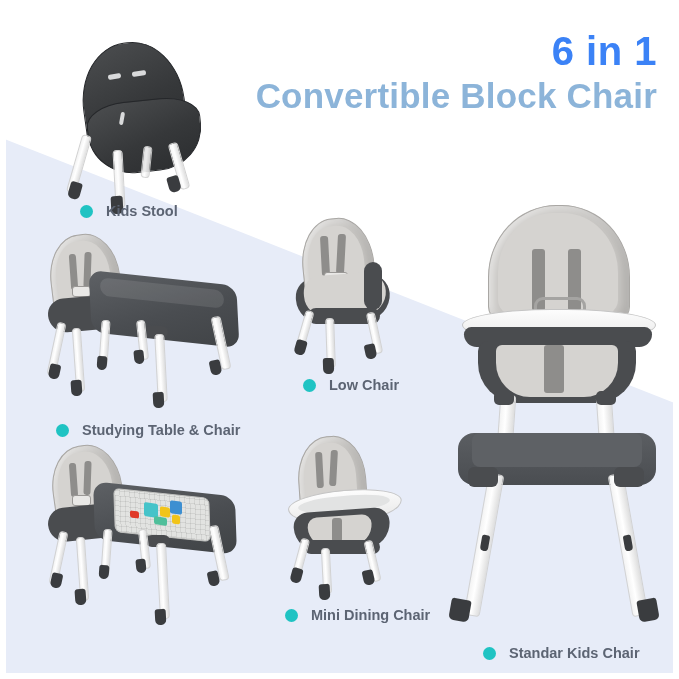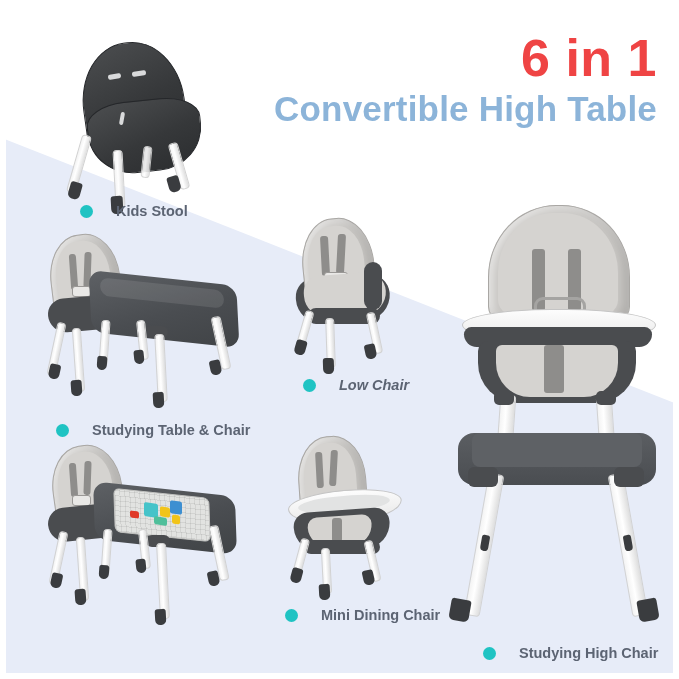--- a/index.html
+++ b/index.html
@@ -56,41 +56,41 @@
   
   .title-wrap {
     position: absolute;
     right: 22px;
     top: 30px;
     text-align: right;
     line-height: 1.08;
     z-index: 40;
   }
   .title-line1 {
-    font-size: 52px;
+    font-size: 40px;
     font-weight: bold;
-    color: #ef4444;
+    color: #3b82f6;
     letter-spacing: 0.5px;
     display: block;
   }
   .title-line2 {
     font-size: 35px;
     font-weight: bold;
     color: #8cb4d9;
     letter-spacing: 0.2px;
     display: block;
     margin-top: 4px;
   }
 
   
   .caption {
     position: absolute;
     display: flex;
     align-items: center;
-    gap: 23px;
+    gap: 13px;
     z-index: 45;
     white-space: nowrap;
   }
   .bullet {
     width: 13px;
     height: 13px;
     border-radius: 50%;
     background: #1fc3c3;
     flex: none;
   }
@@ -188,21 +188,21 @@
 <body>
 
 <div id="stage">
 
   <div class="bg-panel"></div>
   <div class="diag-band"></div>
   <div class="white-tr"></div>
 
   <div class="title-wrap">
     <span class="title-line1">6 in 1</span>
-    <span class="title-line2">Convertible High Table</span>
+    <span class="title-line2">Convertible Block Chair</span>
   </div>
 
   <div class="product" style="left:62px; top:38px; width:160px; height:165px;">
     <div class="stool-body" style="left:20px; top:4px; width:100px; height:110px; transform:rotate(-8deg);"></div>
     <div class="stool-body" style="left:26px; top:62px; width:112px; height:70px; border-radius:34% 34% 40% 40% / 30% 30% 60% 60%; transform:rotate(-6deg);"></div>
     <div class="slot" style="left:46px; top:36px; width:13px; height:5px; transform:rotate(-10deg);"></div>
     <div class="slot" style="left:70px; top:33px; width:14px; height:5px; transform:rotate(-8deg);"></div>
     <div class="slot" style="left:58px; top:74px; width:4px; height:13px; transform:rotate(10deg);"></div>
 
     <div class="leg" style="left:12px; top:96px; width:8px; height:58px; transform:rotate(16deg);"></div>
@@ -268,21 +268,21 @@
     <div class="frame-dark" style="left:20px; top:90px; width:72px; height:16px; border-radius:10px;"></div>
 
     <div class="leg" style="left:12px; top:92px; width:7px; height:40px; transform:rotate(16deg);"></div>
     <div class="foot" style="left:7px; top:122px; width:11px; height:15px; transform:rotate(16deg);"></div>
     <div class="leg" style="left:38px; top:100px; width:7px; height:48px; transform:rotate(-2deg);"></div>
     <div class="foot" style="left:35px; top:140px; width:11px; height:16px; transform:rotate(-2deg);"></div>
     <div class="leg" style="left:82px; top:94px; width:7px; height:40px; transform:rotate(-12deg);"></div>
     <div class="foot" style="left:77px; top:126px; width:11px; height:15px; transform:rotate(-12deg);"></div>
   </div>
 
-  <div class="caption" style="left:303px; top:377px;font-style:italic;">
+  <div class="caption" style="left:303px; top:377px;">
     <span class="bullet"></span>
     <span class="caption-text">Low Chair</span>
   </div>
 
   <div class="product" style="left:38px; top:445px; width:226px; height:190px;">
     <div class="seat-back" style="left:14px; top:0px; width:68px; height:80px; transform:rotate(-8deg);"></div>
     <div class="seat-pad" style="left:20px; top:7px; width:54px; height:64px; transform:rotate(-8deg);"></div>
     <div class="strap" style="left:32px; top:18px; width:7px; height:34px; transform:rotate(-4deg);"></div>
     <div class="strap" style="left:46px; top:16px; width:7px; height:34px; transform:rotate(2deg);"></div>
     <div class="buckle" style="left:34px; top:50px; width:17px; height:9px;"></div>
@@ -375,21 +375,21 @@
     <div class="leg" style="left:180px; top:268px; width:14px; height:142px; transform:rotate(-10deg);"></div>
     <div class="foot" style="left:198px; top:394px; width:20px; height:22px; transform:rotate(-10deg);"></div>
     <div class="frame-dark" style="left:28px; top:262px; width:30px; height:20px; border-radius:6px;"></div>
     <div class="frame-dark" style="left:174px; top:262px; width:30px; height:20px; border-radius:6px;"></div>
     <div class="foot" style="left:41px; top:330px; width:8px; height:16px; transform:rotate(10deg);"></div>
     <div class="foot" style="left:184px; top:330px; width:8px; height:16px; transform:rotate(-10deg);"></div>
   </div>
 
   <div class="caption" style="left:483px; top:645px;">
     <span class="bullet"></span>
-    <span class="caption-text">Studying High Chair</span>
+    <span class="caption-text">Standar Kids Chair</span>
   </div>
 
   <div class="edge-white edge-top"></div>
   <div class="edge-white edge-bottom"></div>
   <div class="edge-white edge-left"></div>
   <div class="edge-white edge-right"></div>
 
 </div>
 
 </body></html>

